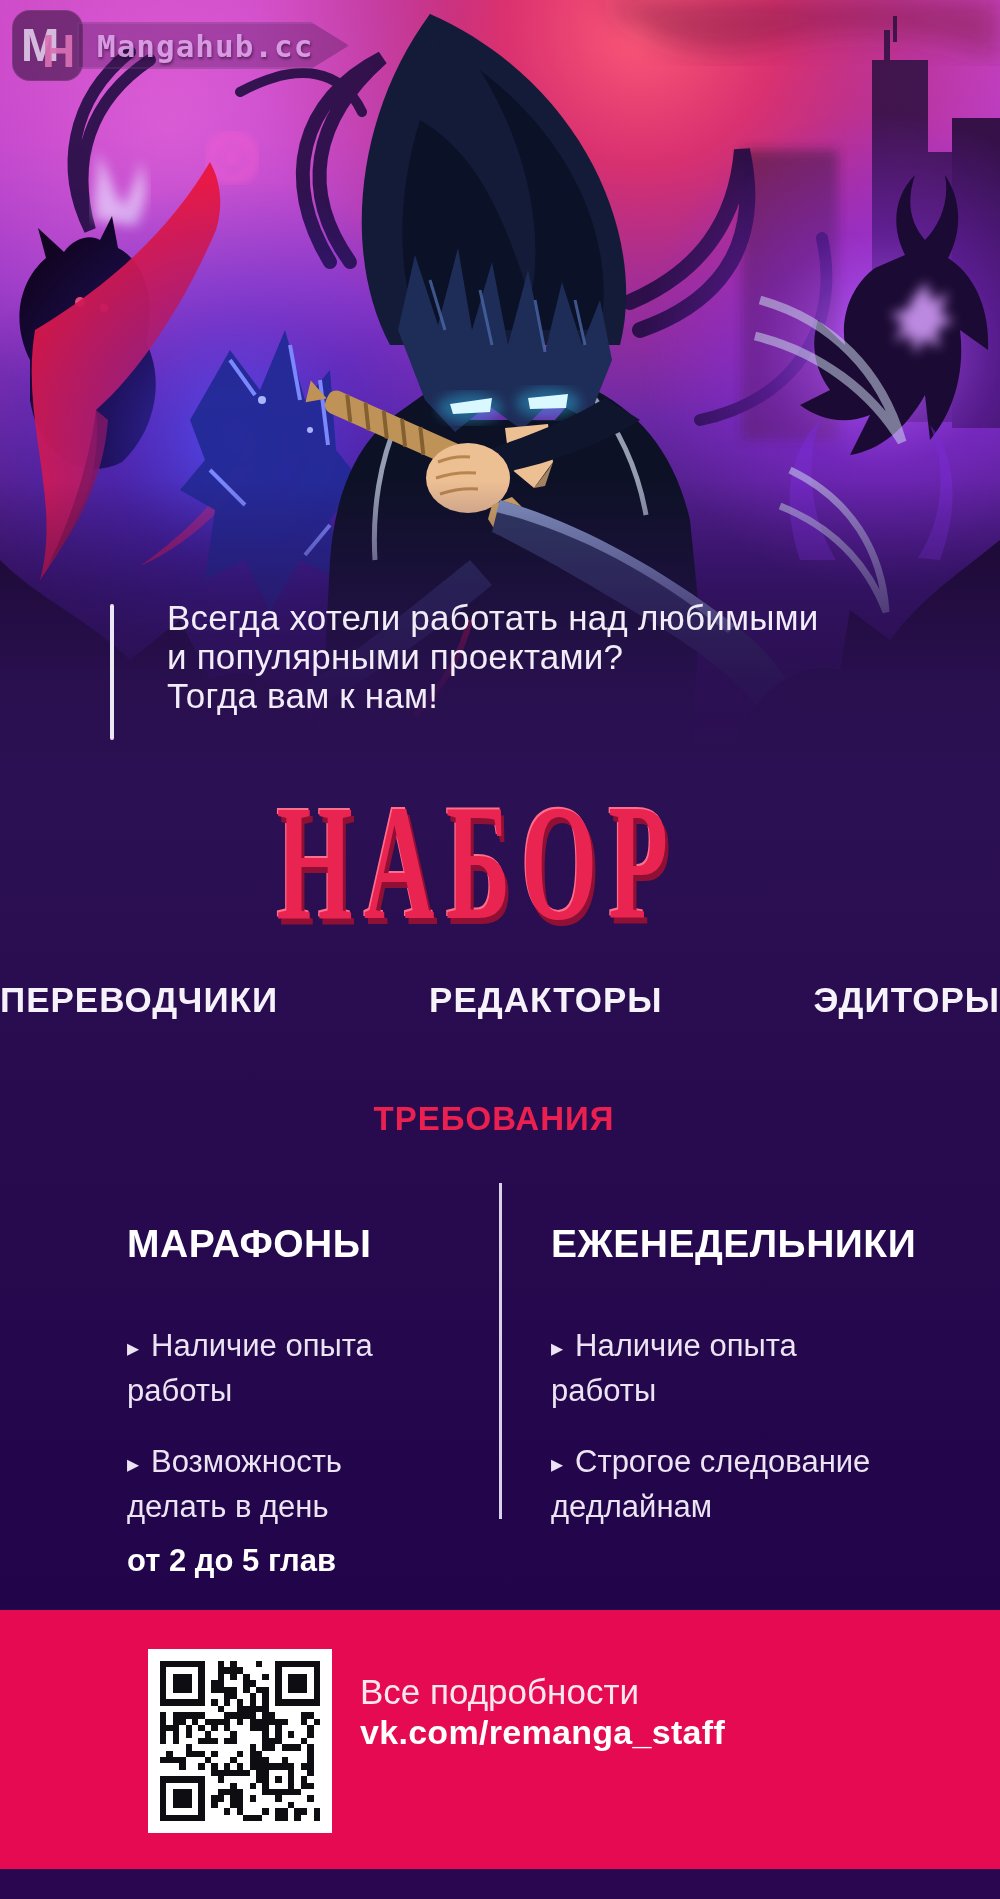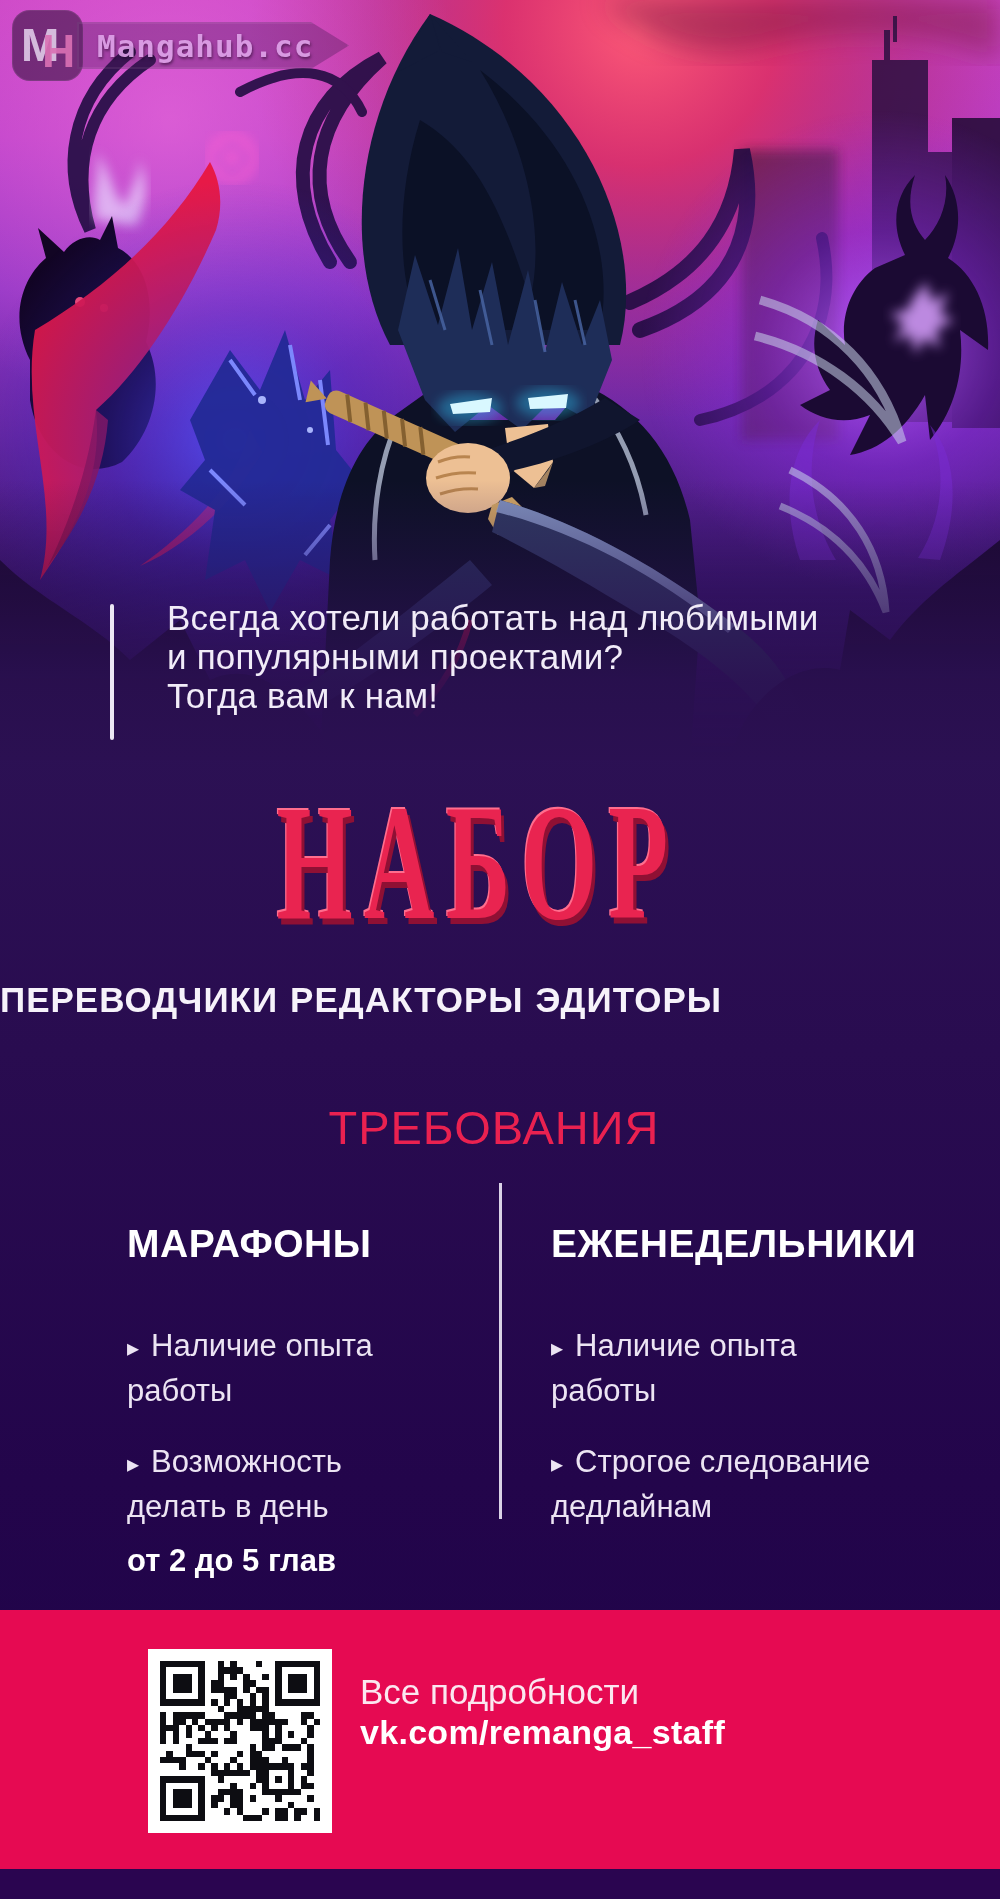--- a/index.html
+++ b/index.html
@@ -39,25 +39,25 @@
   
   .title-wrap{position:absolute;left:0;top:788px;width:1000px;height:150px;display:flex;align-items:center;justify-content:center;}
   .title{
     font-family:"Liberation Serif","DejaVu Serif",serif;font-weight:bold;
     font-size:158px;letter-spacing:18px;line-height:1;color:#e92450;
     transform:translateX(-22px) scale(.62,1.04);transform-origin:center;
     text-shadow:5px 6px 0 #8f1034,-2px -2px 0 #ff6d8d;
     white-space:nowrap;
   }
   
-  .roles{position:absolute;left:0;top:980px;width:1000px;display:flex;justify-content:flex-start;gap:12px;
+  .roles{position:absolute;left:0;top:980px;width:1000px;display:flex;justify-content:space-between;gap:12px;
          font-size:35px;font-weight:bold;color:#f6f2fa;letter-spacing:1px;white-space:nowrap;}
   
   .req-heading{position:absolute;left:0;top:1100px;width:988px;text-align:center;
-               font-size:47px;font-weight:normal;color:#ea2150;letter-spacing:1px;}
+               font-size:33px;font-weight:bold;color:#ea2150;letter-spacing:1px;}
   .req-divider{position:absolute;left:499px;top:1183px;width:3px;height:336px;background:rgba(238,233,247,.9);}
   .req-col{position:absolute;top:1222px;}
   .req-col.left{left:127px;width:300px;}
   .req-col.right{left:551px;width:380px;}
   .req-col h3{margin:0 0 58px 0;font-size:39px;font-weight:bold;color:#fff;letter-spacing:.5px;white-space:nowrap;}
   .req-item{margin:0 0 28px 0;font-size:31px;line-height:43px;color:#ece4f3;}
   .req-item .bullet{font-size:24px;margin-right:12px;color:#ece4f3;}
   .req-item .bold-line{font-weight:bold;color:#fff;margin-top:11px;}
   
   .band{position:absolute;left:0;top:1610px;width:1000px;height:259px;background:#e60a52;}

